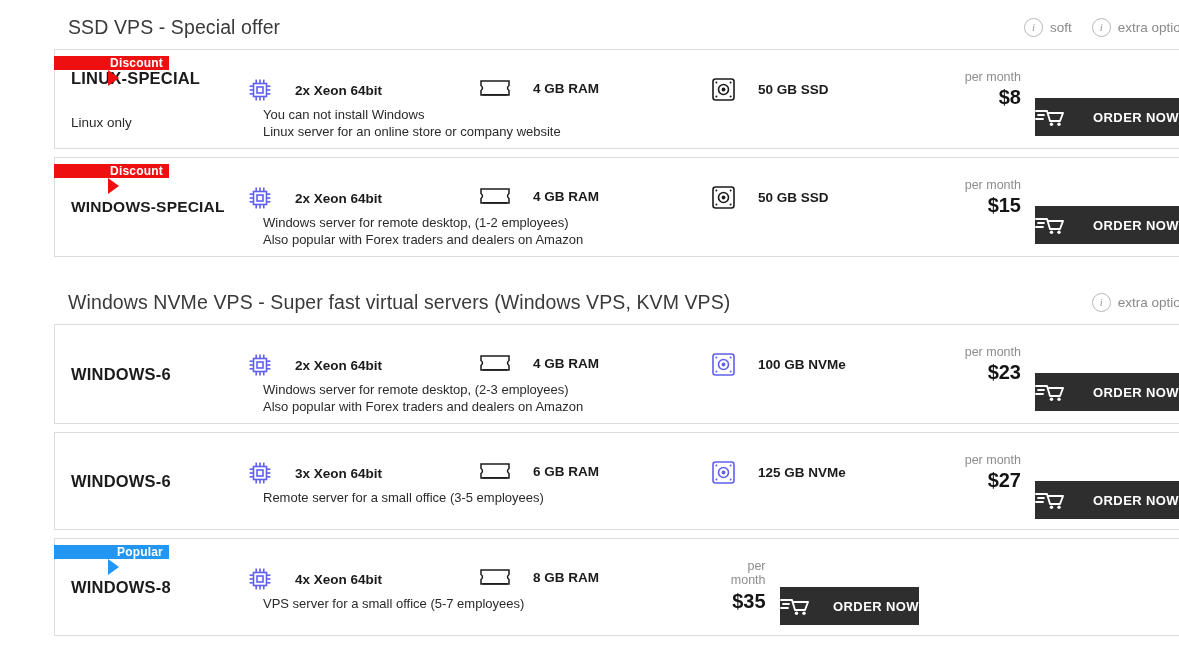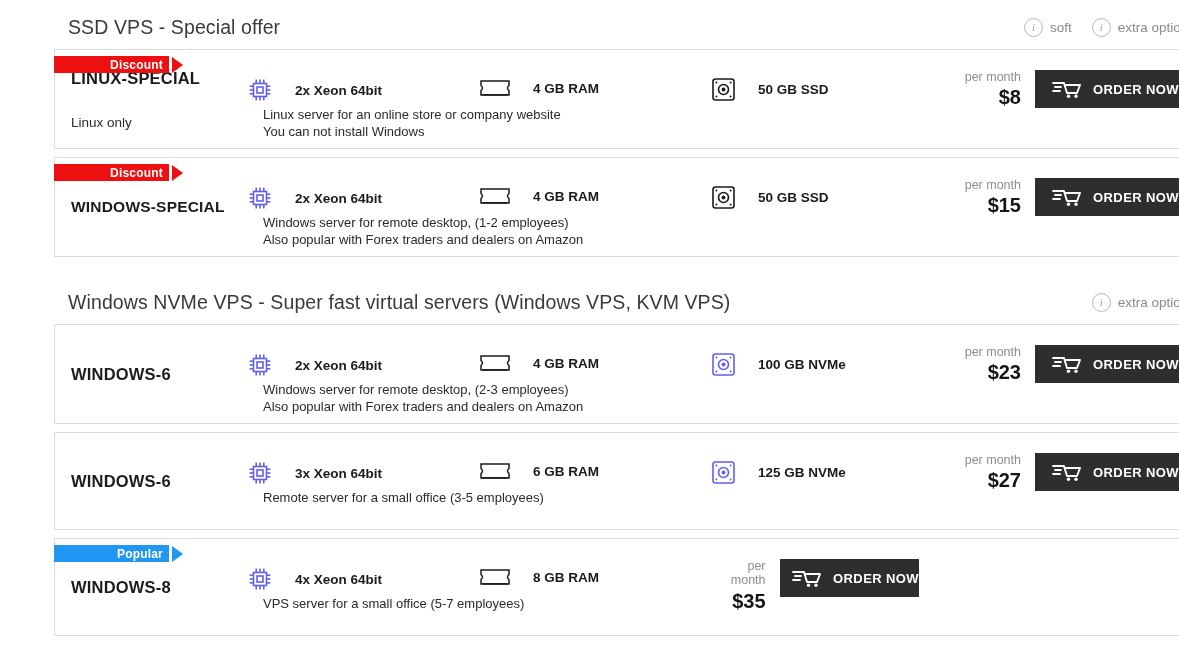--- a/index.html
+++ b/index.html
@@ -73,20 +73,21 @@
 
   
   .badge {
     position: absolute;
     left: -1px;
     top: 6px;
     height: 17px;
     display: flex;
     align-items: center;
     z-index: 3;
+    flex-direction: column;
   }
   .badge-bar {
     height: 17px;
     width: 115px;
     display: flex;
     align-items: center;
     justify-content: flex-end;
     padding-right: 6px;
     box-sizing: border-box;
     color: #ffffff;
@@ -173,28 +174,29 @@
     margin-top: 2px;
   }
   .order-btn {
     background: #2e2e2e;
     color: #ffffff;
     border: none;
     height: 38px;
     width: 144px;
     display: inline-flex;
     align-items: center;
-    justify-content: flex-end;
+    justify-content: space-between;
     gap: 11px;
     font-family: "Liberation Sans", sans-serif;
     font-size: 13px;
     font-weight: 700;
     letter-spacing: 0.4px;
     cursor: pointer;
     padding: 0;
+    margin-top: 28px;
   }
 
   
   .desc {
     position: absolute;
     left: 208px;
     top: 56px;
     font-size: 13px;
     color: #2a2a2a;
     line-height: 1.32;
@@ -292,22 +294,22 @@
                     </g>
                     <path d="M9 4 H12 L15 14 H25 L28 6 H13" fill="none" stroke="#ffffff" stroke-width="1.9" stroke-linejoin="round" stroke-linecap="round"></path>
                     <circle cx="16.5" cy="17.2" r="1.7" fill="#ffffff"></circle>
                     <circle cx="24" cy="17.2" r="1.7" fill="#ffffff"></circle>
                   </svg></span>
                 <span>ORDER NOW</span>
               </button>
             </div>
           </div>
           <div class="desc">
+            <div>You can not install Windows</div>
             <div>Linux server for an online store or company website</div>
-            <div>You can not install Windows</div>
           </div>
         </div>
         <div class="card tall">
           <div class="badge" style="color:#ee1010">
             <div class="badge-bar" style="background:#ee1010">
               <span>Discount</span>
             </div>
             <div class="badge-arrow"></div>
           </div>
           <div class="row">

